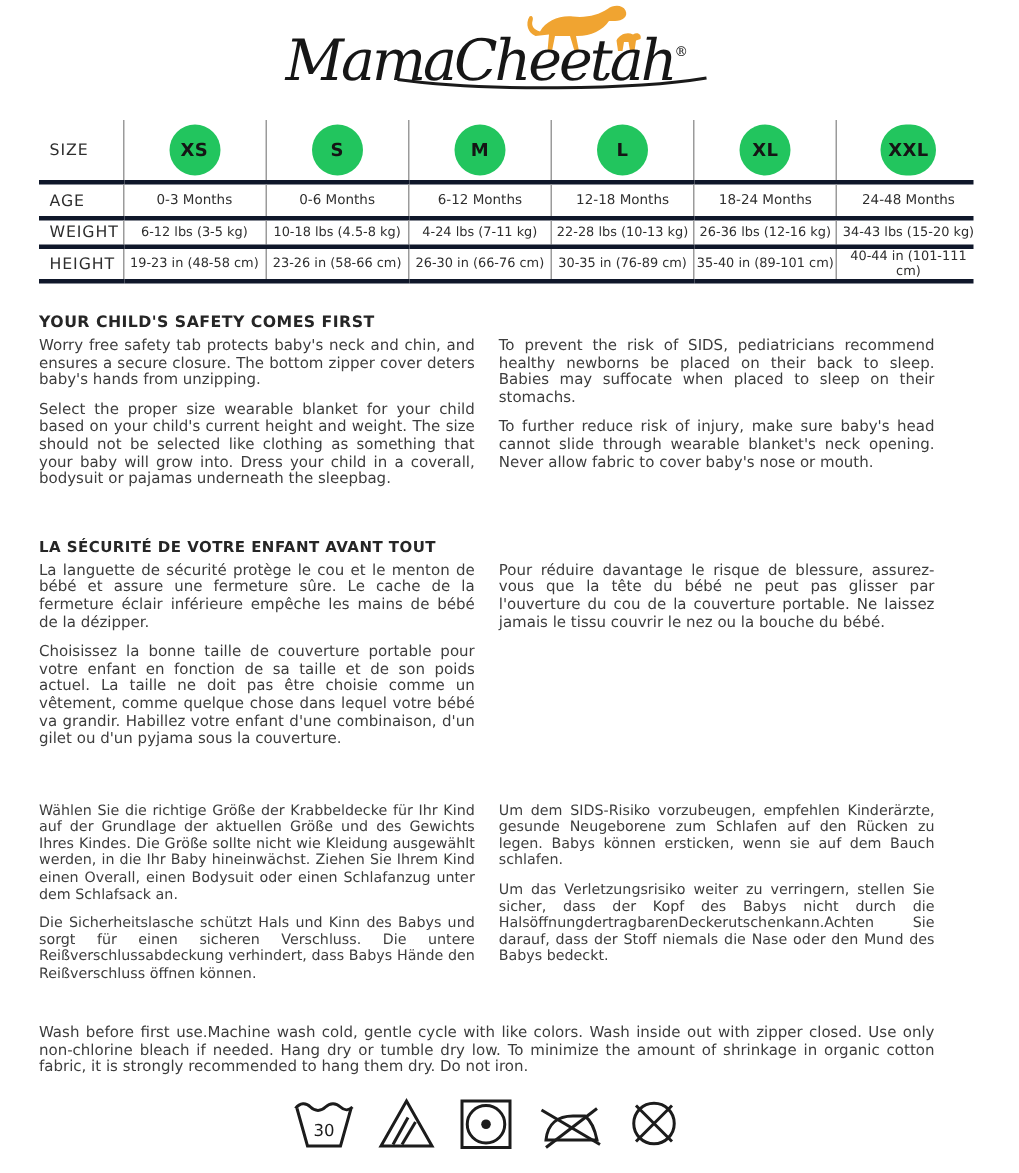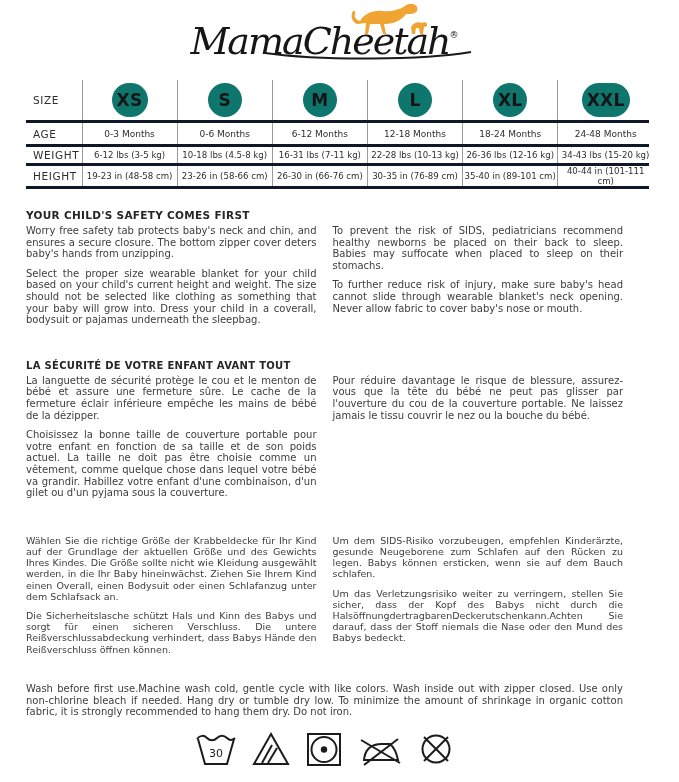--- a/index.html
+++ b/index.html
@@ -34,22 +34,22 @@
     font-size:10.5px; letter-spacing:0.6px; color:#2e2e2e; padding-left:7px;
   }
   .size-table td { text-align:center; color:#2e2e2e; }
   .row-size td { height:40px; }
   .row-age td { height:21px; font-size:9px; }
   .row-weight td { height:16px; font-size:8.6px; }
   .row-height td { height:17px; font-size:8.6px; }
   .badge {
     display:inline-flex; align-items:center; justify-content:center;
     min-width:34px; height:34px; padding:0 5px; box-sizing:border-box;
-    border-radius:17px; background:#0f766e;
-    font-weight:bold; font-size:17px; color:#151515; letter-spacing:0.3px;
+    border-radius:17px; background:#22c55e;
+    font-weight:bold; font-size:12px; color:#151515; letter-spacing:0.3px;
   }
 
   
   .content { padding:0 26px; }
   .section { margin-top:20px; }
   .section h2 {
     margin:0 0 4px 0; font-size:10.5px; font-weight:bold;
     color:#262626; letter-spacing:0.3px;
   }
   .cols { display:flex; gap:16px; }
@@ -115,21 +115,21 @@
       <td>0-6 Months</td>
       <td>6-12 Months</td>
       <td>12-18 Months</td>
       <td>18-24 Months</td>
       <td>24-48 Months</td>
     </tr>
     <tr class="row-weight">
       <th class="rowlabel">WEIGHT</th>
       <td>6-12 lbs (3-5 kg)</td>
       <td>10-18 lbs (4.5-8 kg)</td>
-      <td>16-31 lbs (7-11 kg)</td>
+      <td>4-24 lbs (7-11 kg)</td>
       <td>22-28 lbs (10-13 kg)</td>
       <td>26-36 lbs (12-16 kg)</td>
       <td>34-43 lbs (15-20 kg)</td>
     </tr>
     <tr class="row-height">
       <th class="rowlabel">HEIGHT</th>
       <td>19-23 in (48-58 cm)</td>
       <td>23-26 in (58-66 cm)</td>
       <td>26-30 in (66-76 cm)</td>
       <td>30-35 in (76-89 cm)</td>

